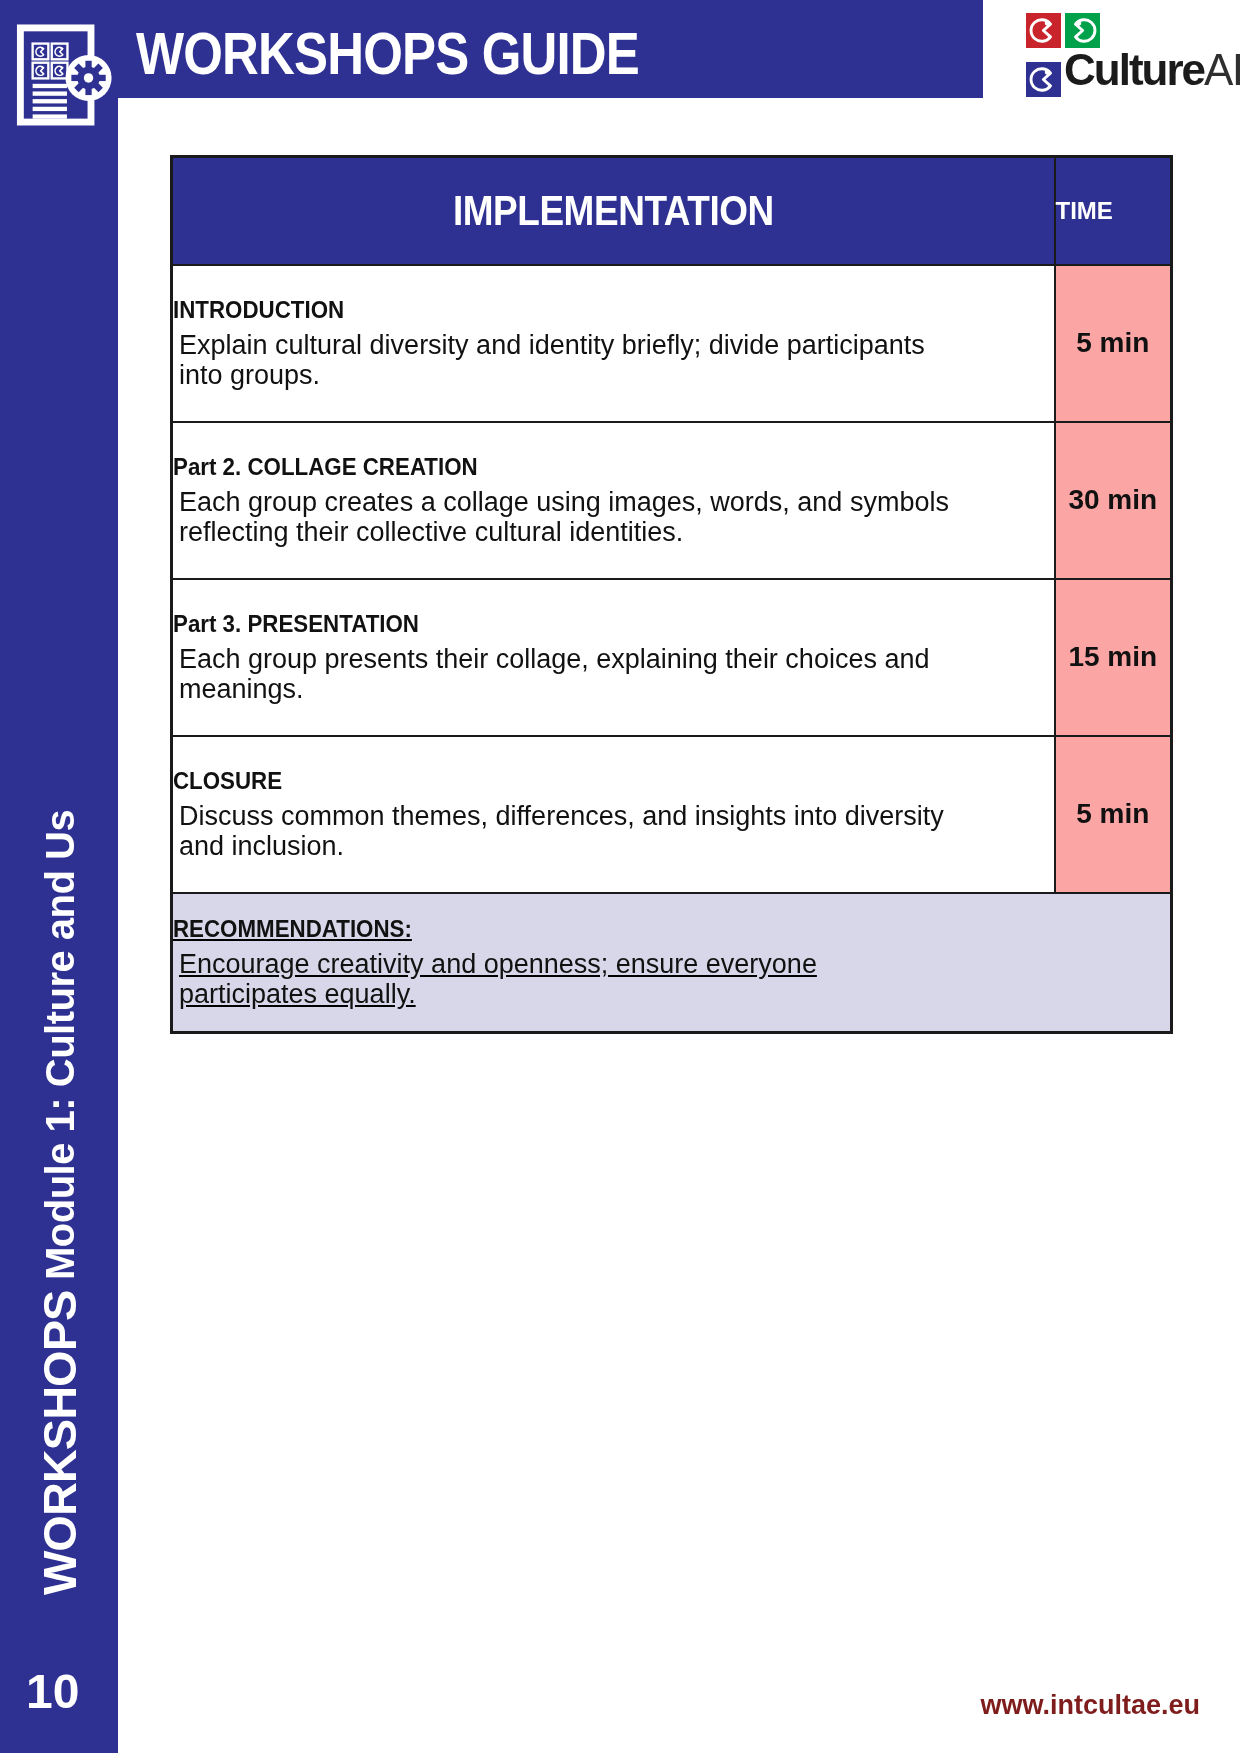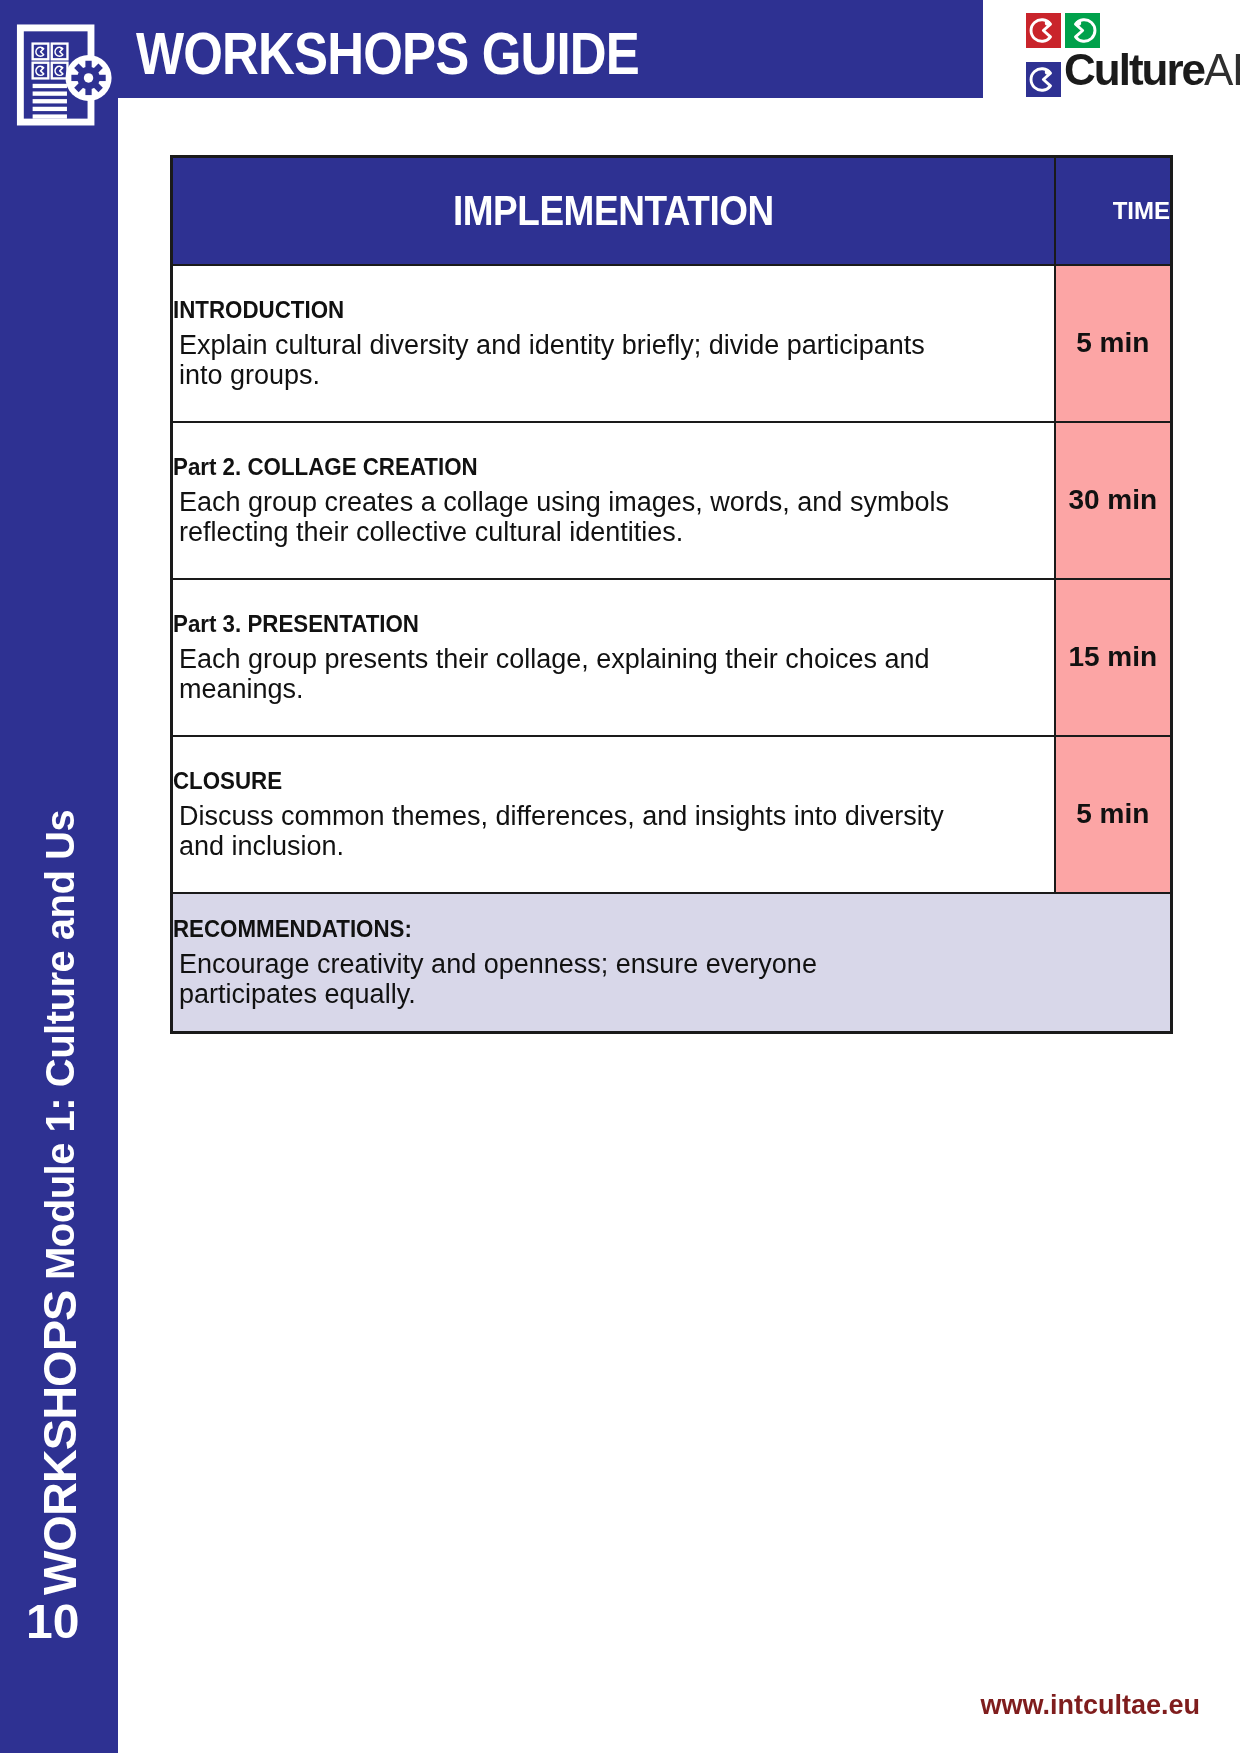--- a/index.html
+++ b/index.html
@@ -35,21 +35,21 @@
     white-space: nowrap;
   }
   .sidebar-vertical-text .v-primary {
     font-size: 47px; font-weight: bold; letter-spacing: -1px;
   }
   .sidebar-vertical-text .v-secondary {
     font-size: 40px; font-weight: bold; letter-spacing: -0.5px;
   }
   .page-number {
     position: absolute;
-    left: 26px; top: 1594px;
+    left: 26px; top: 1664px;
     color: #ffffff;
     font-size: 48px; font-weight: bold;
   }
 
   
   .header-bar {
     position: absolute;
     left: 0; top: 0;
     width: 983px; height: 98px;
     background: #2E3192;
@@ -111,21 +111,21 @@
     font-size: 42px; font-weight: bold;
   }
   .head-main .squeeze {
     display: inline-block;
     transform: scaleX(0.88);
     transform-origin: 50% 50%;
     letter-spacing: -0.5px;
   }
   .head-time {
     background: #2E3192; color: #ffffff;
-    text-align: right; vertical-align: middle;
+    text-align: left; vertical-align: middle;
     font-size: 24px; font-weight: bold;
   }
   .body-row { height: 157px; }
   .cell-main {
     vertical-align: middle;
     padding-left: 13px; padding-right: 20px;
     color: #111111;
     background: #ffffff;
   }
   .row-title {
@@ -139,21 +139,21 @@
     font-size: 27px; line-height: 30px;
     max-width: 770px;
     padding-left: 6px;
   }
   .cell-time {
     text-align: center; vertical-align: middle;
     font-size: 28px; font-weight: bold;
     color: #111111;
     background: #fca5a5;
   }
-  .rec-row { height: 140px; }
+  .rec-row { height: 140px; text-decoration: underline; }
   .cell-rec {
     vertical-align: middle;
     padding-left: 13px; padding-right: 20px;
     background: #D8D7E9;
     color: #111111;
   }
 
   
   .footer-url {
     position: absolute;

